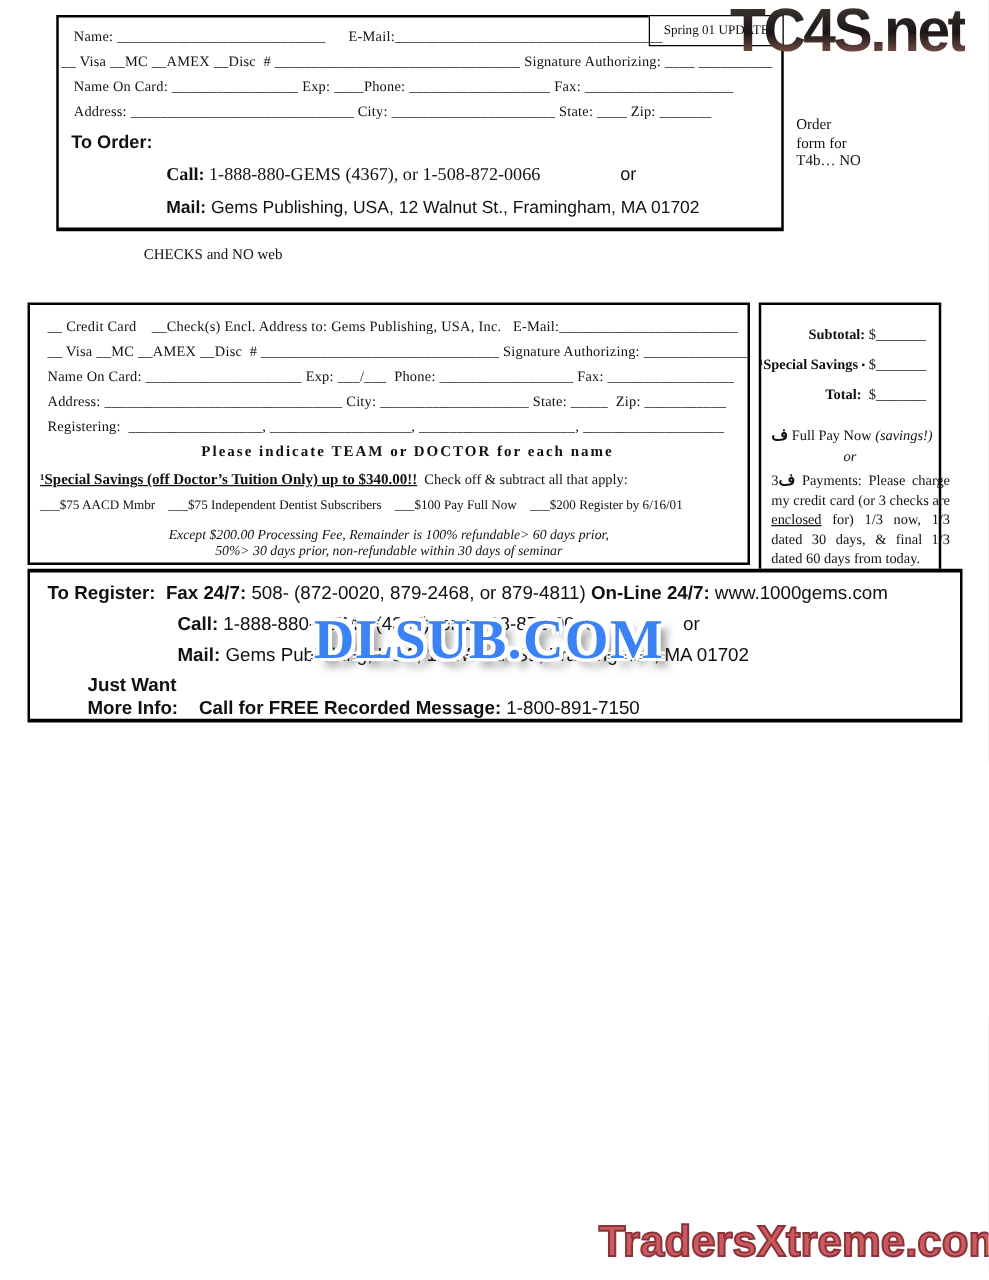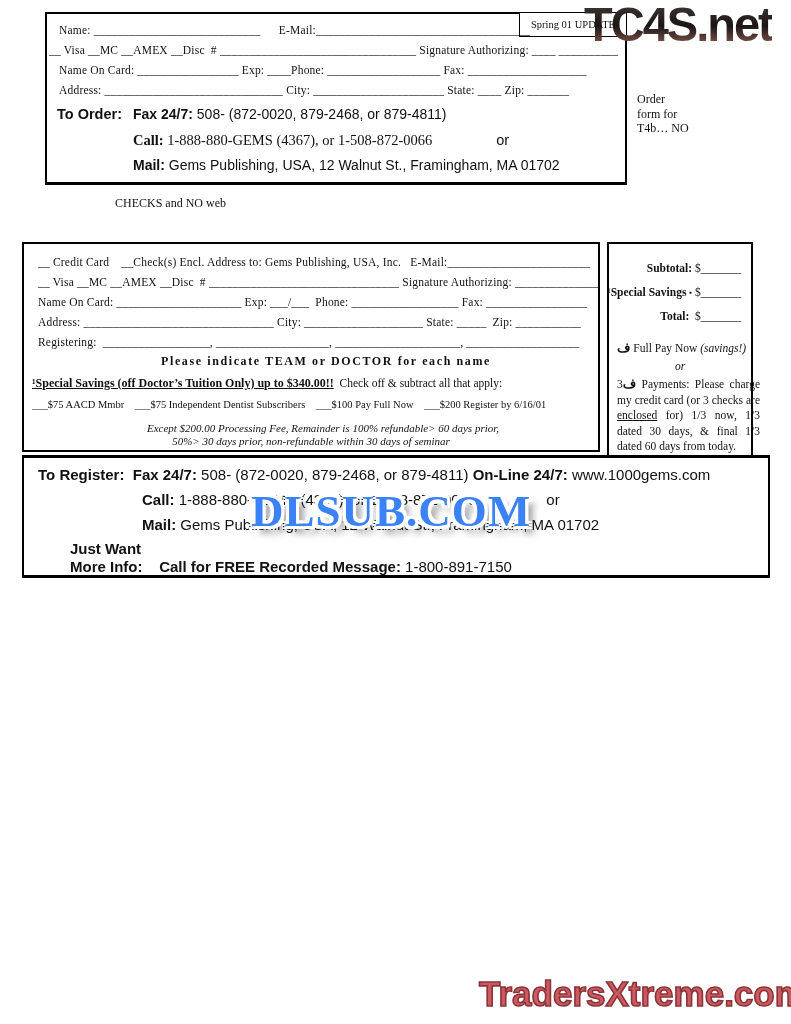--- a/index.html
+++ b/index.html
@@ -25,21 +25,21 @@
   .side-note{left:637px;top:92px;width:54px;font-size:12px;line-height:14.5px;}
   .checks-note{left:115px;top:196px;font-size:12px;}
   
   .reg-box{left:22px;top:242px;width:578px;height:210px;overflow:hidden;}
   .reg-box .frow{left:14px;}
   .team-note{position:absolute;left:0;top:110px;width:100%;text-align:center;
              font-size:12px;font-weight:600;letter-spacing:1.6px;white-space:pre;padding-left:15px;}
   .savings-line{position:absolute;left:8px;top:132px;font-size:12px;white-space:pre;}
   .savings-note{font-size:11.5px;font-weight:normal;text-decoration:none;}
   .checkoff-row{position:absolute;left:8px;top:155px;font-size:10.5px;white-space:pre;}
-  .refund1{position:absolute;left:12px;top:178px;width:100%;text-align:center;font-size:11px;font-style:italic;}
+  .refund1{position:absolute;left:0;top:178px;width:100%;text-align:center;font-size:11px;font-style:italic;}
   .refund2{position:absolute;left:0;top:191px;width:100%;text-align:center;font-size:11px;font-style:italic;}
   
   .totals-box{left:607px;top:242px;width:146px;height:215px;}
   .trow{position:absolute;right:10px;font-size:11.5px;white-space:pre;}
   .sq{font-size:8px;vertical-align:1px;}
   .fullpay{position:absolute;left:8px;top:96px;font-size:11.5px;white-space:pre;}
   .glyph{font-weight:bold;font-size:13px;}
   .or-row{position:absolute;left:0;top:116px;width:100%;text-align:center;font-size:11.5px;font-style:italic;}
   .payments{position:absolute;left:8px;top:132px;width:143px;font-size:11.5px;line-height:15.5px;text-align:justify;}
   
@@ -74,21 +74,20 @@
   <div class="abs wm-tc4s">TC4S.net</div>
 
   <div class="box order-box">
     <div class="badge">Spring 01 UPDATE</div>
     <div class="frow" style="left:12px;top:10px;">Name: ____________________________      E-Mail:____________________________________</div>
     <div class="frow" style="left:2px;top:30px;">__ Visa __MC __AMEX __Disc  # _________________________________ Signature Authorizing: ____ __________</div>
     <div class="frow" style="left:12px;top:50px;">Name On Card: _________________ Exp: ____Phone: ___________________ Fax: ____________________</div>
     <div class="frow" style="left:12px;top:70px;">Address: ______________________________ City: ______________________ State: ____ Zip: _______</div>
 
     <div class="toorder-label sans b">To Order:</div>
-    <div class="ol1"><span class="sans b">Fax 24/7:</span><span class="sans"> </span><span class="sans">508- (872-0020, 879-2468, or 879-4811)</span></div>
     <div class="ol2"><span class="serif b">Call:</span><span class="serif"> </span><span class="serif">1-888-880-GEMS (4367), or 1-508-872-0066</span><span class="sans or-gap1">or</span></div>
     <div class="ol3"><span class="sans b">Mail:</span><span class="sans"> </span><span class="sans">Gems Publishing, USA, 12 Walnut St., Framingham, MA 01702</span></div>
   </div>
 
   <div class="abs side-note serif">Order form for T4b… NO</div>
   <div class="abs checks-note serif">CHECKS and NO web</div>
 
   <div class="box reg-box">
     <div class="frow" style="top:12px;">__ Credit Card    __Check(s) Encl. Address to: Gems Publishing, USA, Inc.   E-Mail:________________________</div>
     <div class="frow" style="top:32px;">__ Visa __MC __AMEX __Disc  # ________________________________ Signature Authorizing: _________________</div>

